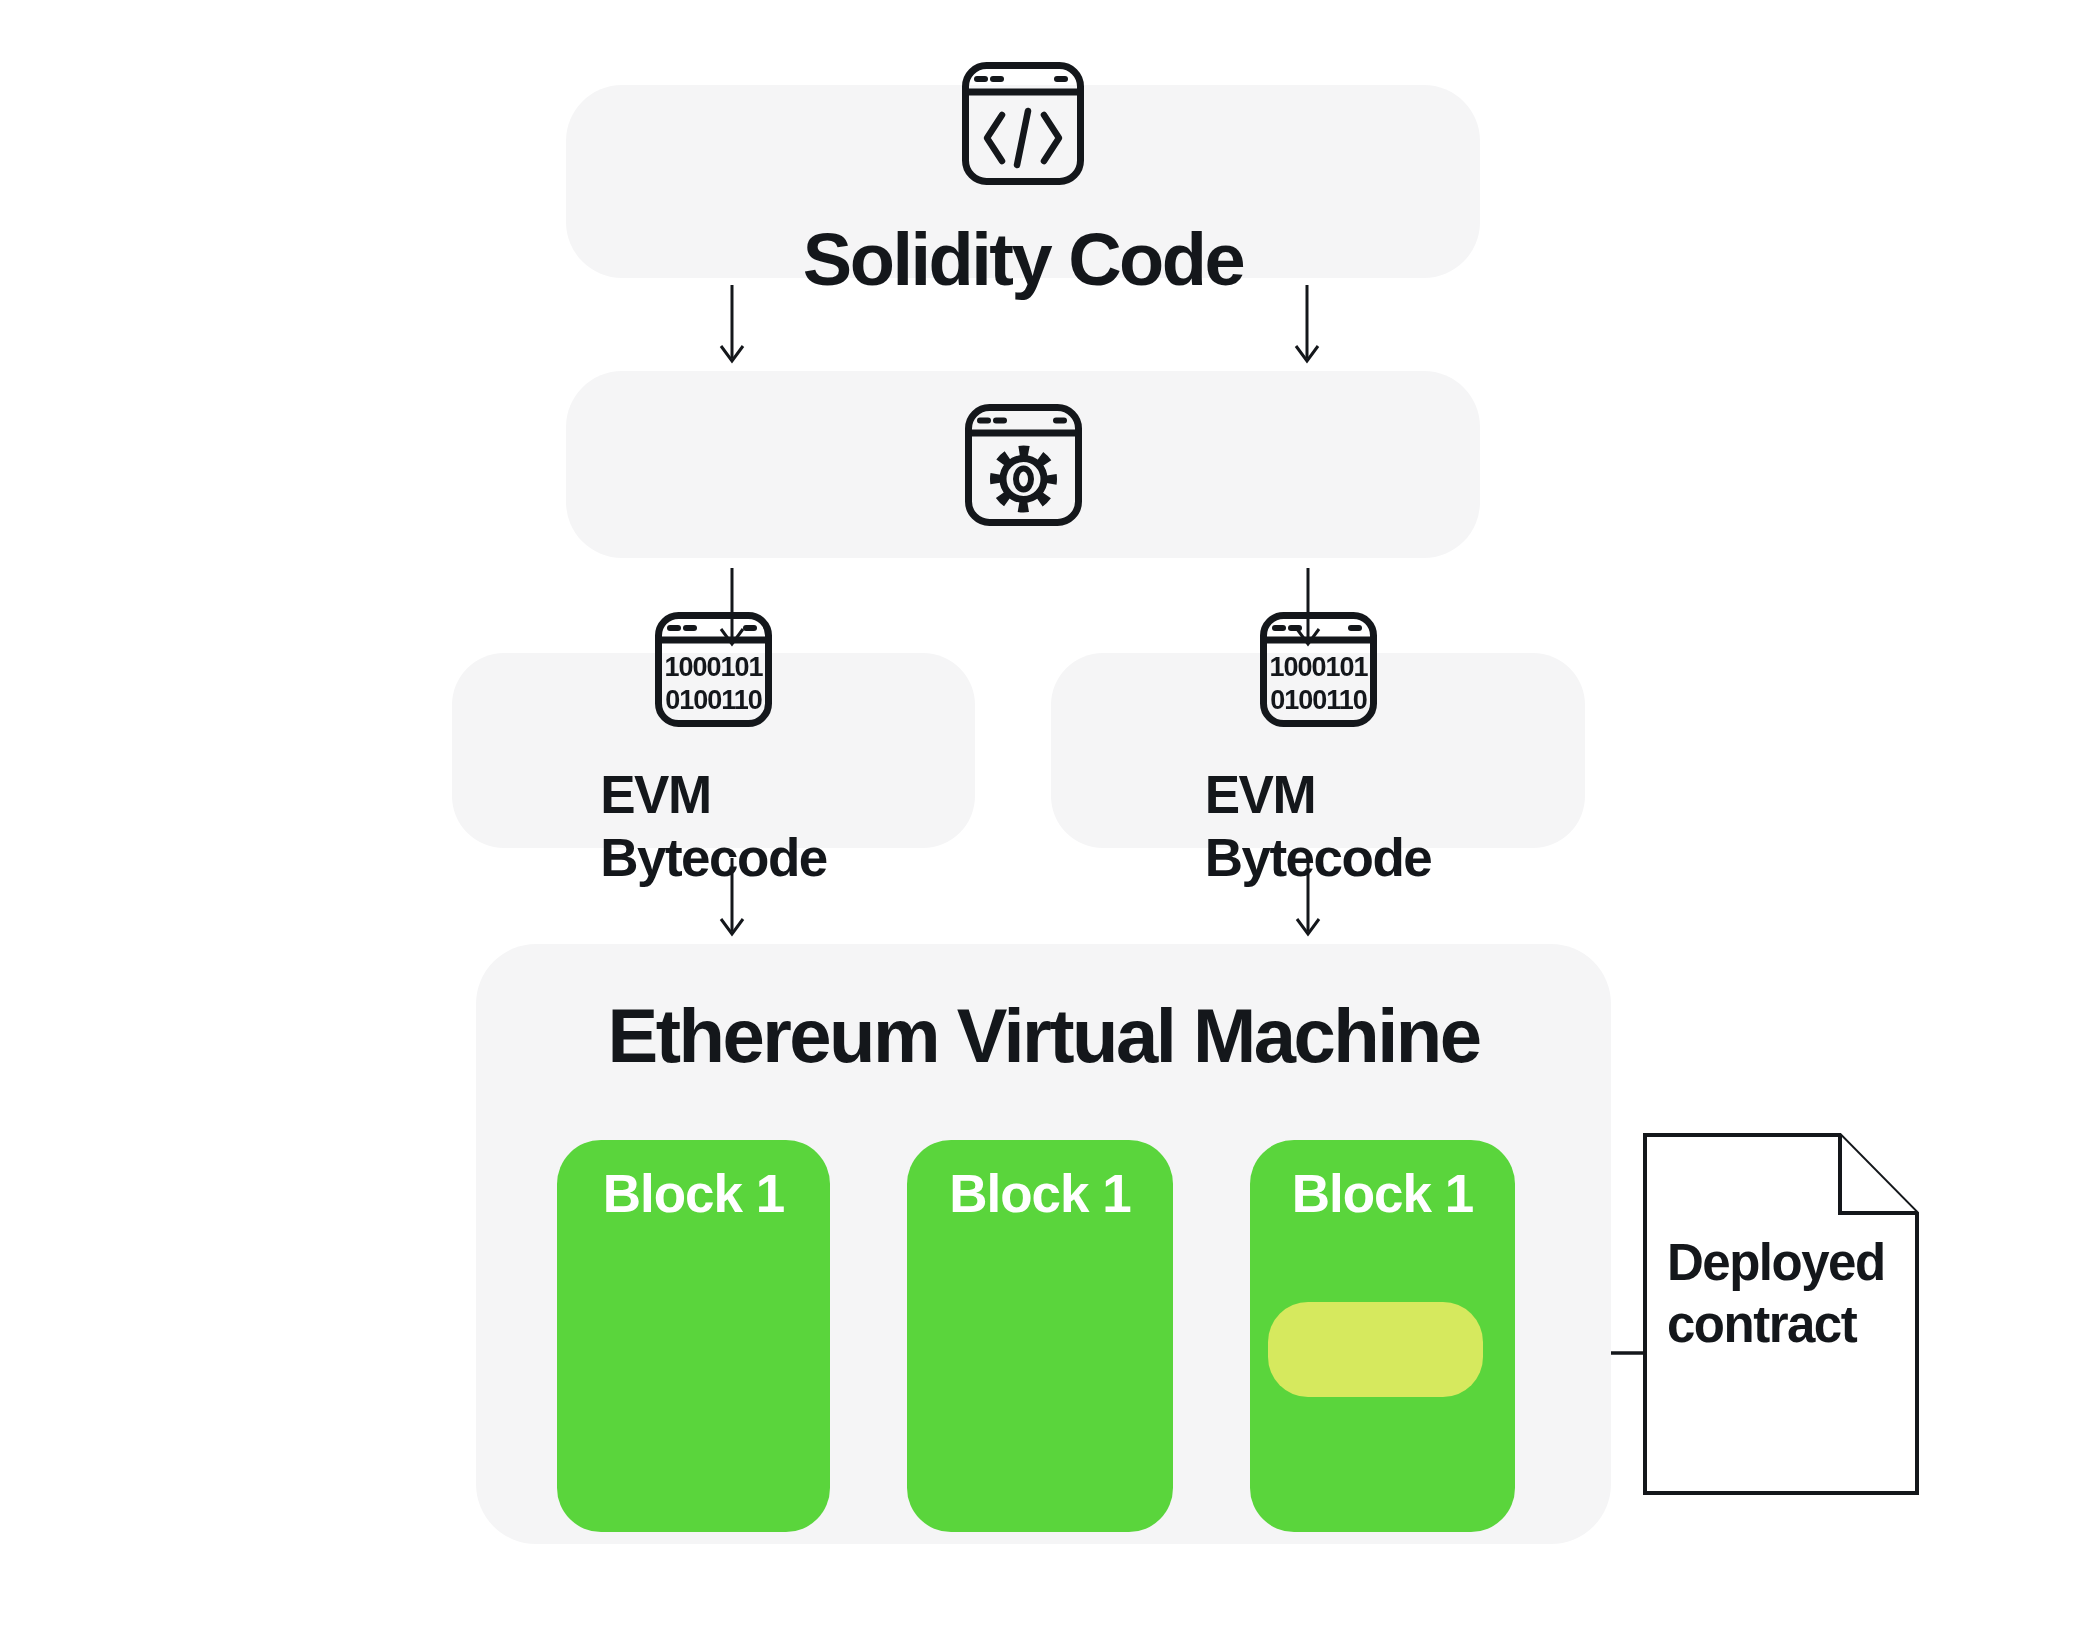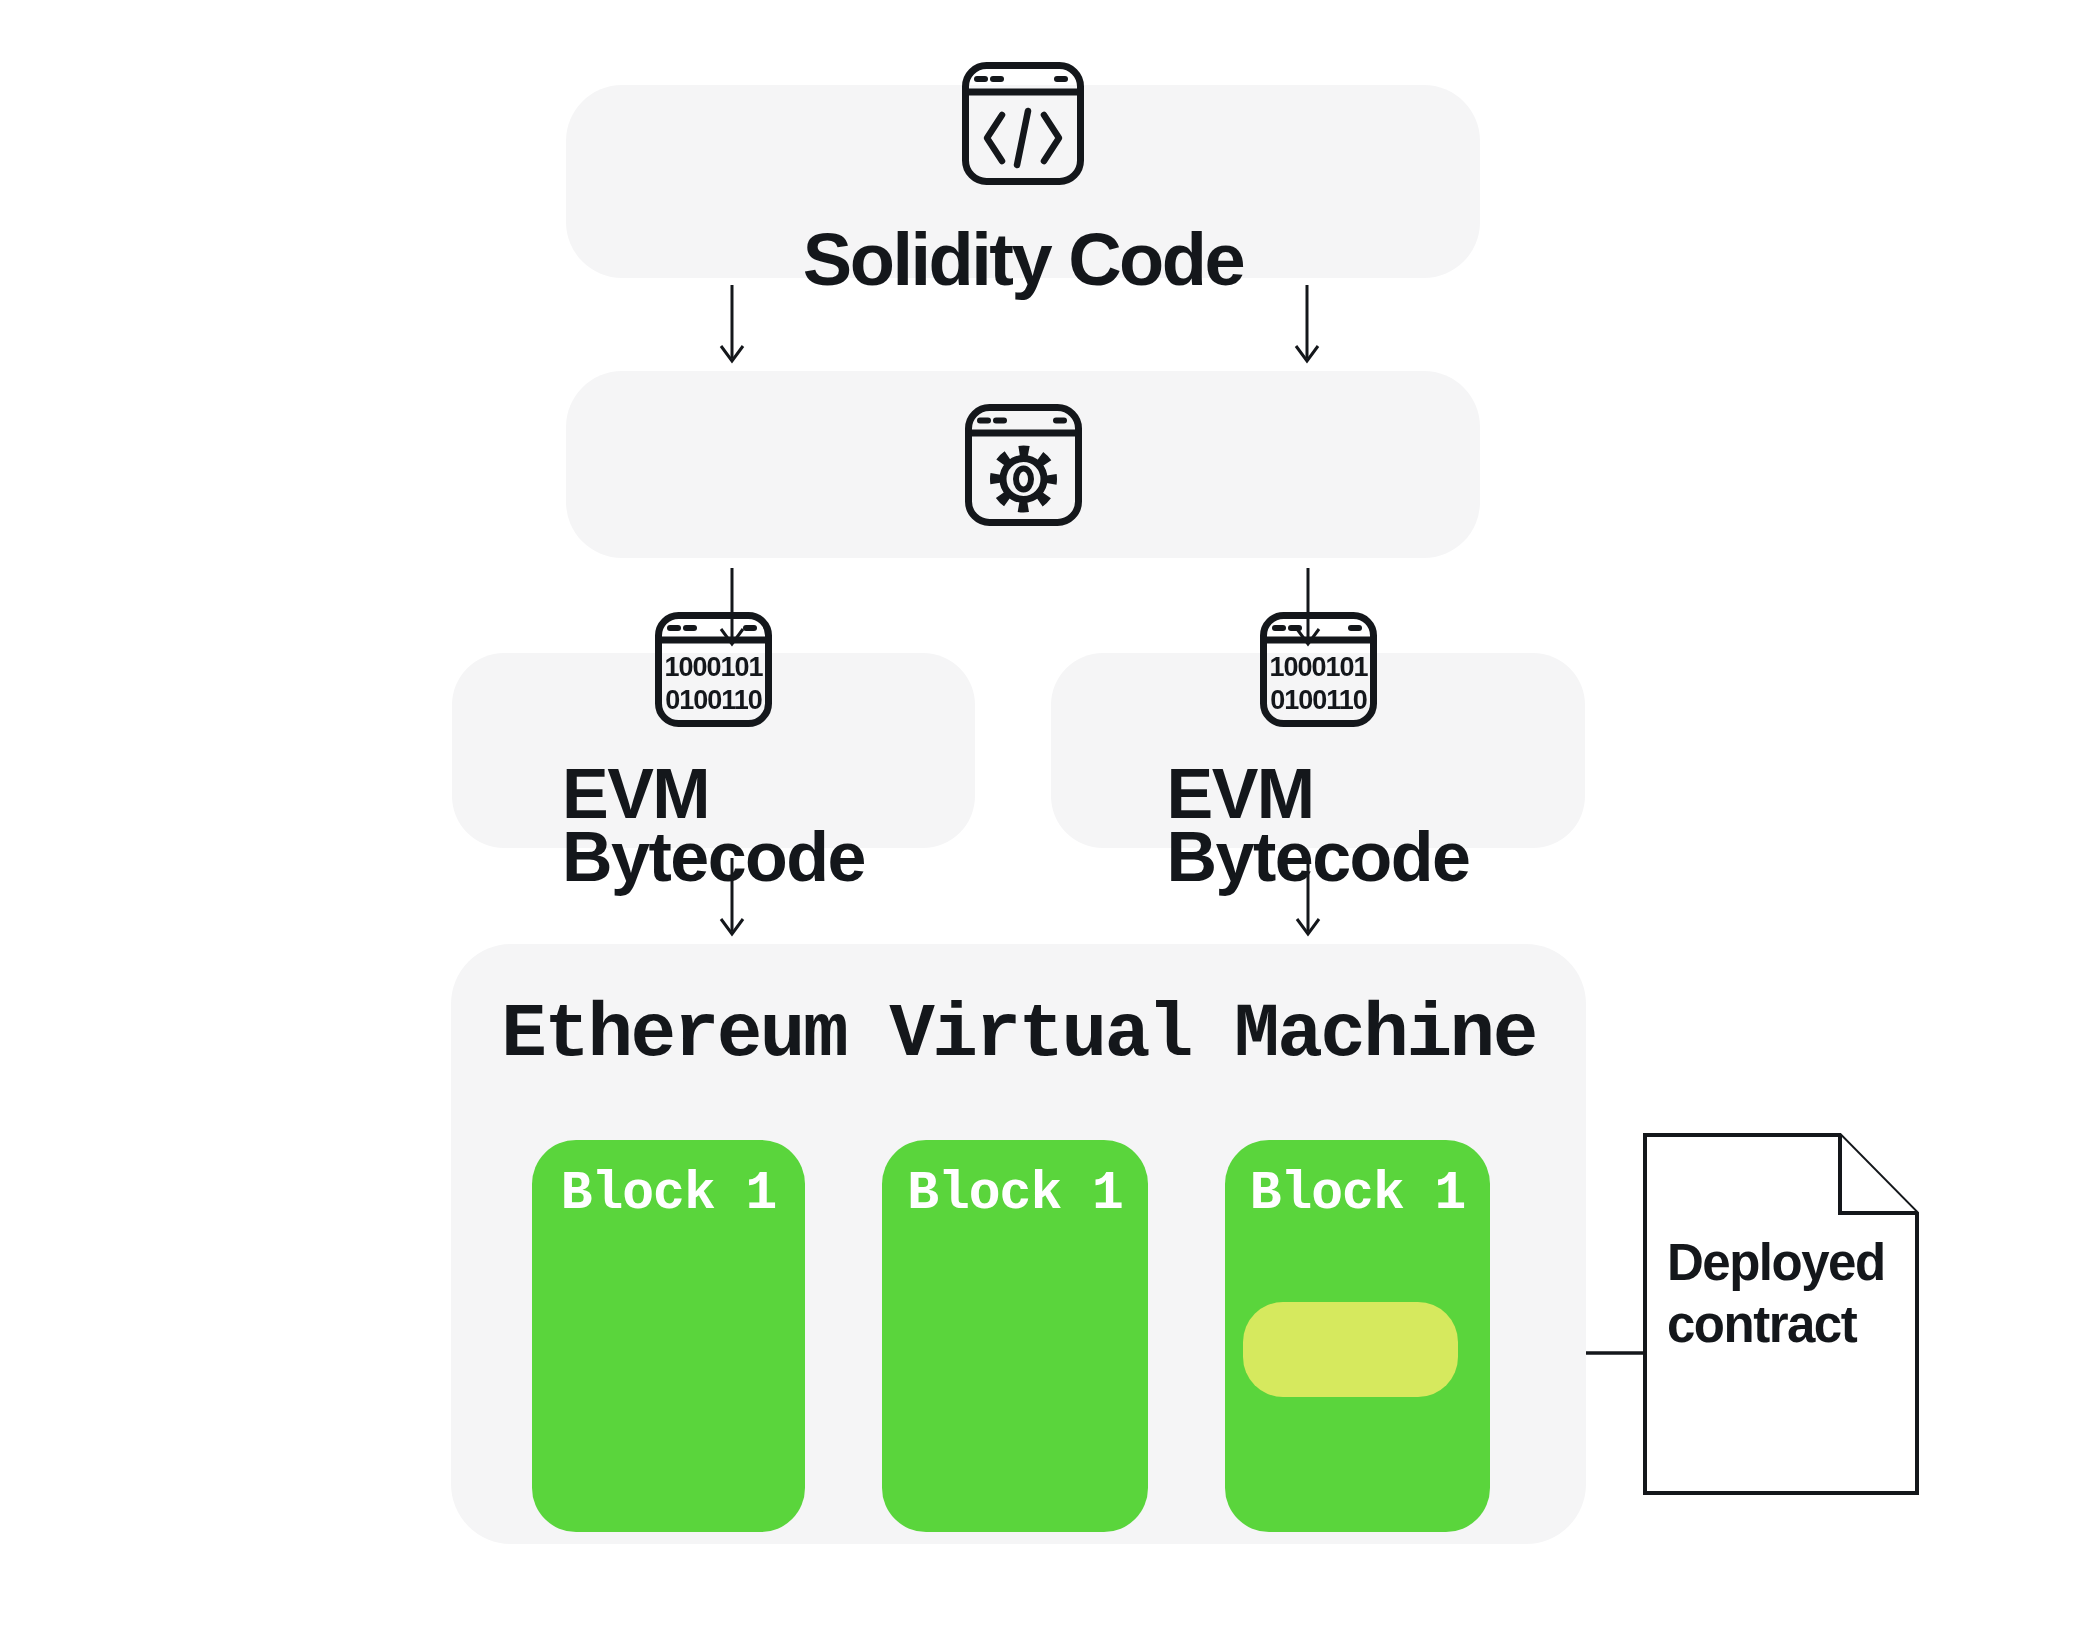--- a/index.html
+++ b/index.html
@@ -20,32 +20,32 @@
 
   .node{position:absolute;background:var(--panel);display:flex;align-items:center;justify-content:center;flex-direction:column;}
   .rowbox{border-radius:56px;gap:32px;}
   .box-solidity{left:566px;top:85px;width:914px;height:193px;}
   .box-compiler{left:566px;top:371px;width:914px;height:187px;}
   .box-bytecode{border-radius:52px;gap:36px;}
   .box-bytecode-left{left:452px;top:653px;width:523px;height:195px;}
   .box-bytecode-right{left:1051px;top:653px;width:534px;height:195px;}
 
   .node-label{font-size:74px;font-weight:700;letter-spacing:-2.5px;color:var(--ink);white-space:nowrap;}
-  .bytecode-label{font-size:70px;font-weight:700;letter-spacing:-1.5px;line-height:63px;color:var(--ink);}
+  .bytecode-label{font-size:53px;font-weight:700;letter-spacing:-1.5px;line-height:63px;color:var(--ink);}
 
   .icon{display:block;flex:0 0 auto;}
   .st{fill:none;stroke:var(--ink);stroke-width:7;}
   .dot{stroke:var(--ink);stroke-width:6;stroke-linecap:round;}
   .code{fill:none;stroke:var(--ink);stroke-width:6.5;stroke-linecap:round;stroke-linejoin:round;}
   .teeth{fill:none;stroke:var(--ink);stroke-width:13;stroke-dasharray:9.4 11.8;stroke-dashoffset:4.7;}
   .gearbody{fill:var(--panel);stroke:var(--ink);stroke-width:7;}
   .hole{fill:none;stroke:var(--ink);stroke-width:6;}
   .bin{font-family:"Liberation Sans","DejaVu Sans",sans-serif;font-size:27px;font-weight:700;letter-spacing:-1px;fill:var(--ink);}
 
-  .evm-box{position:absolute;left:451px;top:944px;width:1135px;height:600px;background:var(--panel);border-radius:60px;font-family:Liberation Mono, monospace;}
+  .evm-box{position:absolute;left:476px;top:944px;width:1135px;height:600px;background:var(--panel);border-radius:60px;}
   .evm-title{position:absolute;left:0;right:0;top:48px;text-align:center;font-size:76px;font-weight:700;letter-spacing:-2.5px;color:var(--ink);white-space:nowrap;}
   .evm-block{position:absolute;top:196px;height:392px;background:var(--green);border-radius:44px;}
   .evm-block-1{left:81px;width:273px;}
   .evm-block-2{left:431px;width:266px;}
   .evm-block-3{left:774px;width:265px;}
   .block-label{padding-top:26px;text-align:center;font-size:53px;font-weight:700;letter-spacing:-1px;line-height:56px;color:var(--white);}
   .deployed-chip{position:absolute;left:18px;top:162px;width:215px;height:95px;background:var(--chip);border-radius:40px;}
 
   .doc-text{position:absolute;left:1667px;top:1232px;font-size:51px;font-weight:700;letter-spacing:-1.5px;line-height:62px;color:var(--ink);}
 </style>

